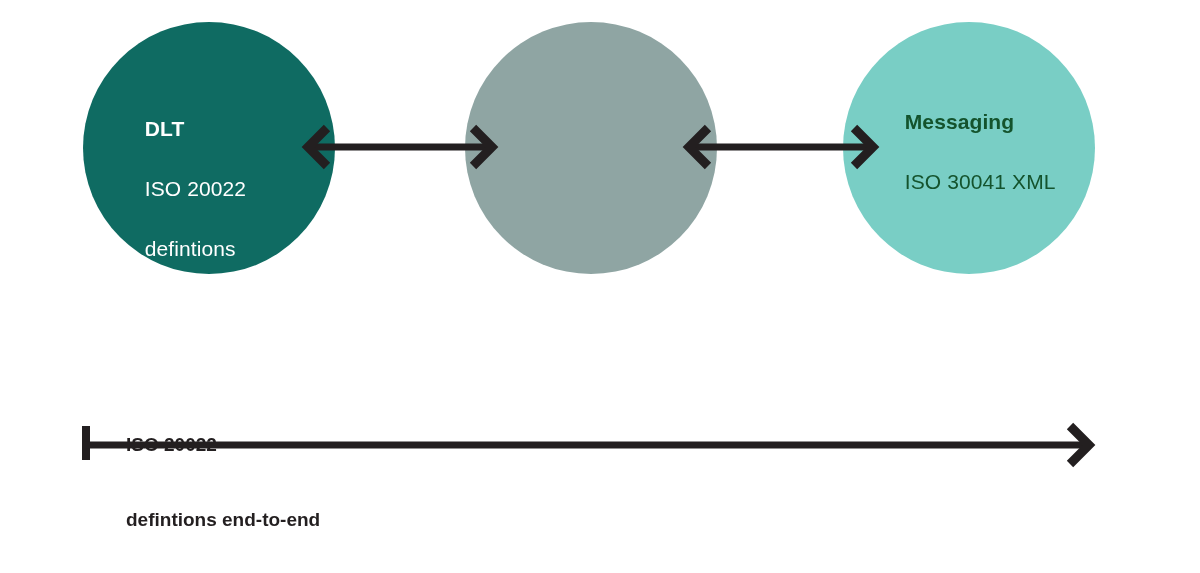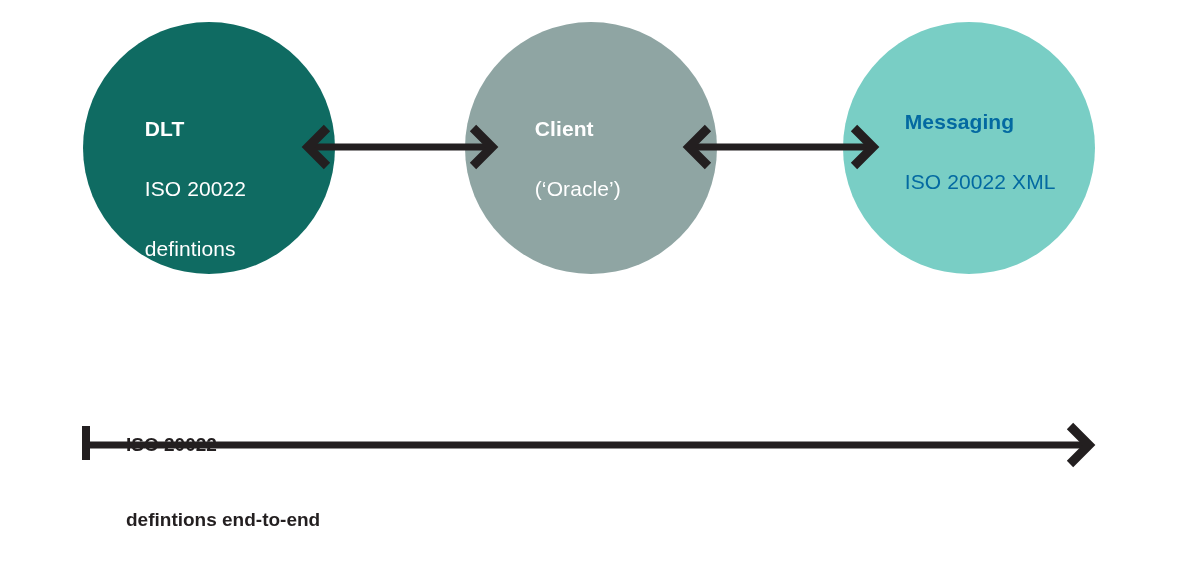--- a/index.html
+++ b/index.html
@@ -116,29 +116,25 @@
   <div class="node-circle" id="circle-dlt" style="background: rgb(15, 107, 98);"></div>
   <div class="node-label-stack" id="label-dlt" style="color: rgb(255, 255, 255);">
     <span class="node-title">DLT</span><br>
     <span class="node-sub">ISO 20022</span><br>
     <span class="node-sub">defintions</span><br>
     <span class="node-sub">in Smart</span><br>
     <span class="node-sub">Contracts</span>
   </div>
 
   <div class="node-circle" id="circle-client" style="background: rgb(143, 165, 163);"></div>
-  <div class="node-label-stack" id="label-client" style="color: rgb(255, 255, 255);">
-    <span class="node-title">Client</span><br>
-    <span class="node-sub">(‘Oracle’)</span>
-  </div>
 
   <div class="node-circle" id="circle-messaging" style="background: rgb(121, 206, 197);"></div>
-  <div class="node-label-stack" id="label-messaging" style="color: #0369a1;">
+  <div class="node-label-stack" id="label-messaging" style="color: #14532d;">
     <span class="node-title">Messaging</span><br>
-    <span class="node-sub">ISO 20022 XML</span>
+    <span class="node-sub">ISO 30041 XML</span>
   </div>
 
   <svg class="connector" id="connector-1" viewBox="0 0 210 46">
     <line x1="14" y1="23" x2="196" y2="23" stroke="#231f20" stroke-width="7"></line>
     <polyline points="32,4 13,23 32,42" fill="none" stroke="#231f20" stroke-width="9" stroke-linecap="butt" stroke-linejoin="miter"></polyline>
     <polyline points="178,4 197,23 178,42" fill="none" stroke="#231f20" stroke-width="9" stroke-linecap="butt" stroke-linejoin="miter"></polyline>
   </svg>
 
   <svg class="connector" id="connector-2" viewBox="0 0 212 46">
     <line x1="14" y1="23" x2="198" y2="23" stroke="#231f20" stroke-width="7"></line>

